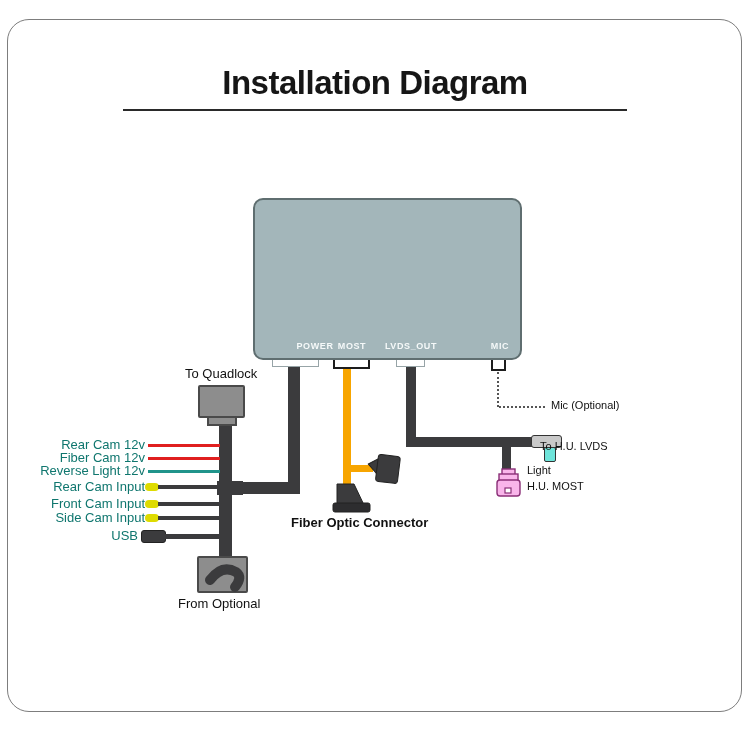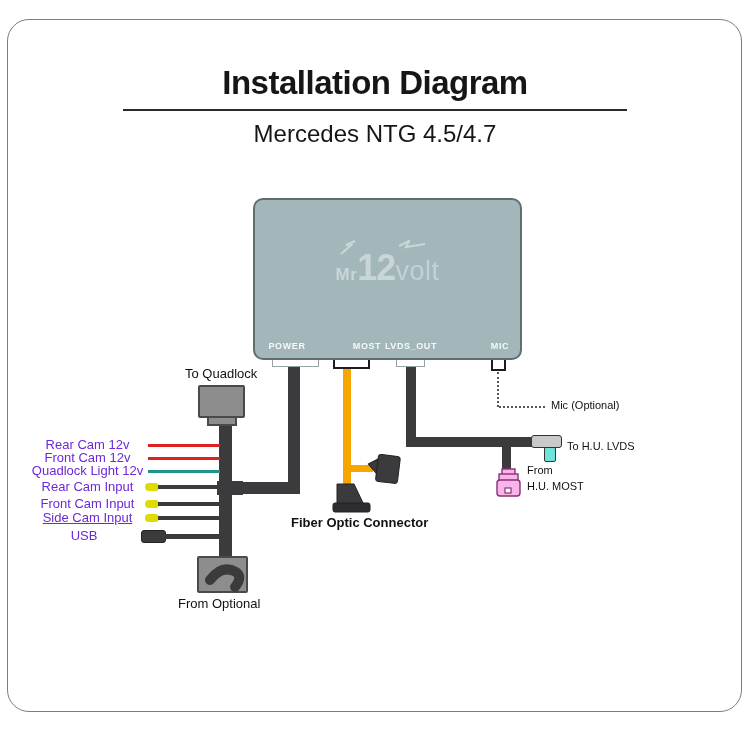--- a/index.html
+++ b/index.html
@@ -50,22 +50,22 @@
 
   
   .quadlock-top { position:absolute; left:198px; top:385px; width:47px; height:33px;
                   background:#8d8d8d; border:2px solid #4a4a4a; border-radius:2px; }
   .quadlock-top-stub { position:absolute; left:207px; top:418px; width:30px; height:8px;
                   background:#8d8d8d; border:2px solid #4a4a4a; border-top:none; }
   .quadlock-bottom { position:absolute; left:197px; top:556px; width:51px; height:37px;
                   background:#8d8d8d; border:2px solid #4a4a4a; border-radius:2px; }
 
   
-  .wire-label { position:absolute; left:30px; width:115px; text-align:center;
-                font-size:13px; line-height:14px; color:#6d28d9; }
+  .wire-label { position:absolute; left:30px; width:115px; text-align:right;
+                font-size:13px; line-height:14px; color:#0f766e; }
   .wire { position:absolute; }
   .pill { position:absolute; width:14px; height:8px; background:#dedb00; border-radius:4px; }
   .usb-plug { position:absolute; left:141px; top:530px; width:25px; height:13px;
               background:#3b3b3d; border-radius:3px; border:1px solid #222; }
   .usb-tail { position:absolute; left:164px; top:534px; width:56px; height:5px; background:#3b3b3d; }
 
   
   .lbl { position:absolute; font-size:13px; color:#111; white-space:nowrap; }
   .lbl-md { font-size:11px; }
 
@@ -78,86 +78,74 @@
   svg.shape { position:absolute; overflow:visible; }
 </style>
 </head>
 <body>
 
 <div class="canvas">
   <div class="page-border"></div>
 
   <div class="title">Installation Diagram</div>
   <div class="title-rule"></div>
-  <div class="subtitle">Mercedes NTG 4.5/4.7</div>
 
   <div class="cable power-v"></div>
   <div class="cable power-h"></div>
   <div class="cable quad-v"></div>
   <div class="cable junction"></div>
   <div class="cable most-v"></div>
   <div class="cable most-h"></div>
   <div class="cable lvds-v"></div>
   <div class="cable lvds-h"></div>
   <div class="cable lvds-branch"></div>
   <div class="mic-dot-v"></div>
   <div class="mic-dot-h"></div>
 
   <div class="stub stub-power"></div>
   <div class="stub stub-most"></div>
   <div class="stub stub-lvds"></div>
   <div class="stub stub-mic"></div>
 
   <div class="module">
-    <div class="logo">
-      <svg class="bolt" style="left:84px; top:-12px;" width="26" height="16" viewBox="0 0 26 16">
-        <polyline points="2,14 12,5 7,5 16,1" fill="none" stroke="#c9d6d9" stroke-width="2.2"></polyline>
-      </svg>
-      <span class="mr">Mr</span>
-        <span class="n12">12</span>
-        <span class="volt">volt</span>
-      <svg class="bolt" style="left:142px; top:-12px;" width="30" height="16" viewBox="0 0 30 16">
-        <polyline points="2,6 12,1 9,7 28,4" fill="none" stroke="#c9d6d9" stroke-width="2.2"></polyline>
-      </svg>
-    </div>
-    <span class="port-label" style="left:32px">POWER</span>
-    <span class="port-label" style="left:112px">MOST</span>
+    <span class="port-label" style="left:60px">POWER</span>
+    <span class="port-label" style="left:97px">MOST</span>
     <span class="port-label" style="left:156px">LVDS_OUT</span>
     <span class="port-label" style="left:245px">MIC</span>
   </div>
 
   <div class="lbl" style="left:185px; top:366px;text-align:center;">To Quadlock</div>
   <div class="quadlock-top"></div>
   <div class="quadlock-top-stub"></div>
 
   <div class="quadlock-bottom">
     <svg class="shape" style="left:2px; top:1px;" width="46" height="34" viewBox="0 0 46 34">
       <path d="M9 21 Q21 5 35 13 Q42 18 34 28" fill="none" stroke="#3b3b3d" stroke-width="10" stroke-linecap="round"></path>
     </svg>
   </div>
   <div class="lbl" style="left:178px; top:596px;">From Optional</div>
 
   <div class="wire-label" style="top:438px;">Rear Cam 12v</div>
   <div class="wire" style="left:148px; top:444px; width:72px; height:2.5px; background:#e01f1f;"></div>
 
-  <div class="wire-label" style="top:451px;">Front Cam 12v</div>
+  <div class="wire-label" style="top:451px;">Fiber Cam 12v</div>
   <div class="wire" style="left:148px; top:457px; width:72px; height:2.5px; background:#e01f1f;"></div>
 
-  <div class="wire-label" style="top:464px;">Quadlock Light 12v</div>
+  <div class="wire-label" style="top:464px;">Reverse Light 12v</div>
   <div class="wire" style="left:148px; top:470px; width:72px; height:2.5px; background:#20948b;"></div>
 
   <div class="wire-label" style="top:480px;">Rear Cam Input</div>
   <div class="pill" style="left:145px; top:483px;"></div>
   <div class="wire" style="left:158px; top:485px; width:62px; height:4px; background:#3b3b3d;"></div>
 
   <div class="wire-label" style="top:497px;">Front Cam Input</div>
   <div class="pill" style="left:145px; top:500px;"></div>
   <div class="wire" style="left:158px; top:502px; width:62px; height:4px; background:#3b3b3d;"></div>
 
-  <div class="wire-label" style="top:511px;text-decoration:underline;">Side Cam Input</div>
+  <div class="wire-label" style="top:511px;">Side Cam Input</div>
   <div class="pill" style="left:145px; top:514px;"></div>
   <div class="wire" style="left:158px; top:516px; width:62px; height:4px; background:#3b3b3d;"></div>
 
   <div class="wire-label" style="top:529px; width:108px;">USB</div>
   <div class="usb-plug"></div>
   <div class="usb-tail"></div>
 
   <svg class="shape" style="left:366px; top:450px;" width="36" height="36" viewBox="0 0 36 36">
     <g transform="rotate(7 18 18)">
       <polygon points="2,16 12,9 12,25" fill="#3b3b3d" stroke="#222" stroke-width="1"></polygon>
@@ -167,23 +155,23 @@
   <svg class="shape" style="left:331px; top:483px;" width="42" height="32" viewBox="0 0 42 32">
     <polygon points="6,1 23,1 33,22 6,22" fill="#3b3b3d" stroke="#222" stroke-width="1"></polygon>
     <rect x="2" y="20" width="37" height="9" rx="2" fill="#2d2d2f" stroke="#222" stroke-width="1"></rect>
   </svg>
   <div class="lbl" style="left:291px; top:515px;font-weight:bold;">Fiber Optic Connector</div>
 
   <div class="lbl lbl-md" style="left:551px; top:399px;">Mic (Optional)</div>
 
   <div class="hu-out"></div>
   <div class="hu-out-plug"></div>
-  <div class="lbl lbl-md" style="left:567px; top:440px;">To H.U. LVDS</div>
+  <div class="lbl lbl-md" style="left:540px; top:440px;">To H.U. LVDS</div>
 
   <svg class="shape" style="left:494px; top:468px;" width="30" height="30" viewBox="0 0 30 30">
     <rect x="8" y="1" width="13" height="6" fill="#f9b5ea" stroke="#8a2f77" stroke-width="1.4"></rect>
     <rect x="5" y="6" width="19" height="7" fill="#f9b5ea" stroke="#8a2f77" stroke-width="1.4"></rect>
     <rect x="3" y="12" width="23" height="16" rx="3" fill="#f9b5ea" stroke="#8a2f77" stroke-width="1.4"></rect>
     <rect x="11" y="20" width="6" height="5" fill="#fff" stroke="#8a2f77" stroke-width="1.2"></rect>
   </svg>
-  <div class="lbl lbl-md" style="left:527px; top:464px;">From</div>
+  <div class="lbl lbl-md" style="left:527px; top:464px;">Light</div>
   <div class="lbl lbl-md" style="left:527px; top:480px;">H.U. MOST</div>
 </div>
 
 </body></html>

